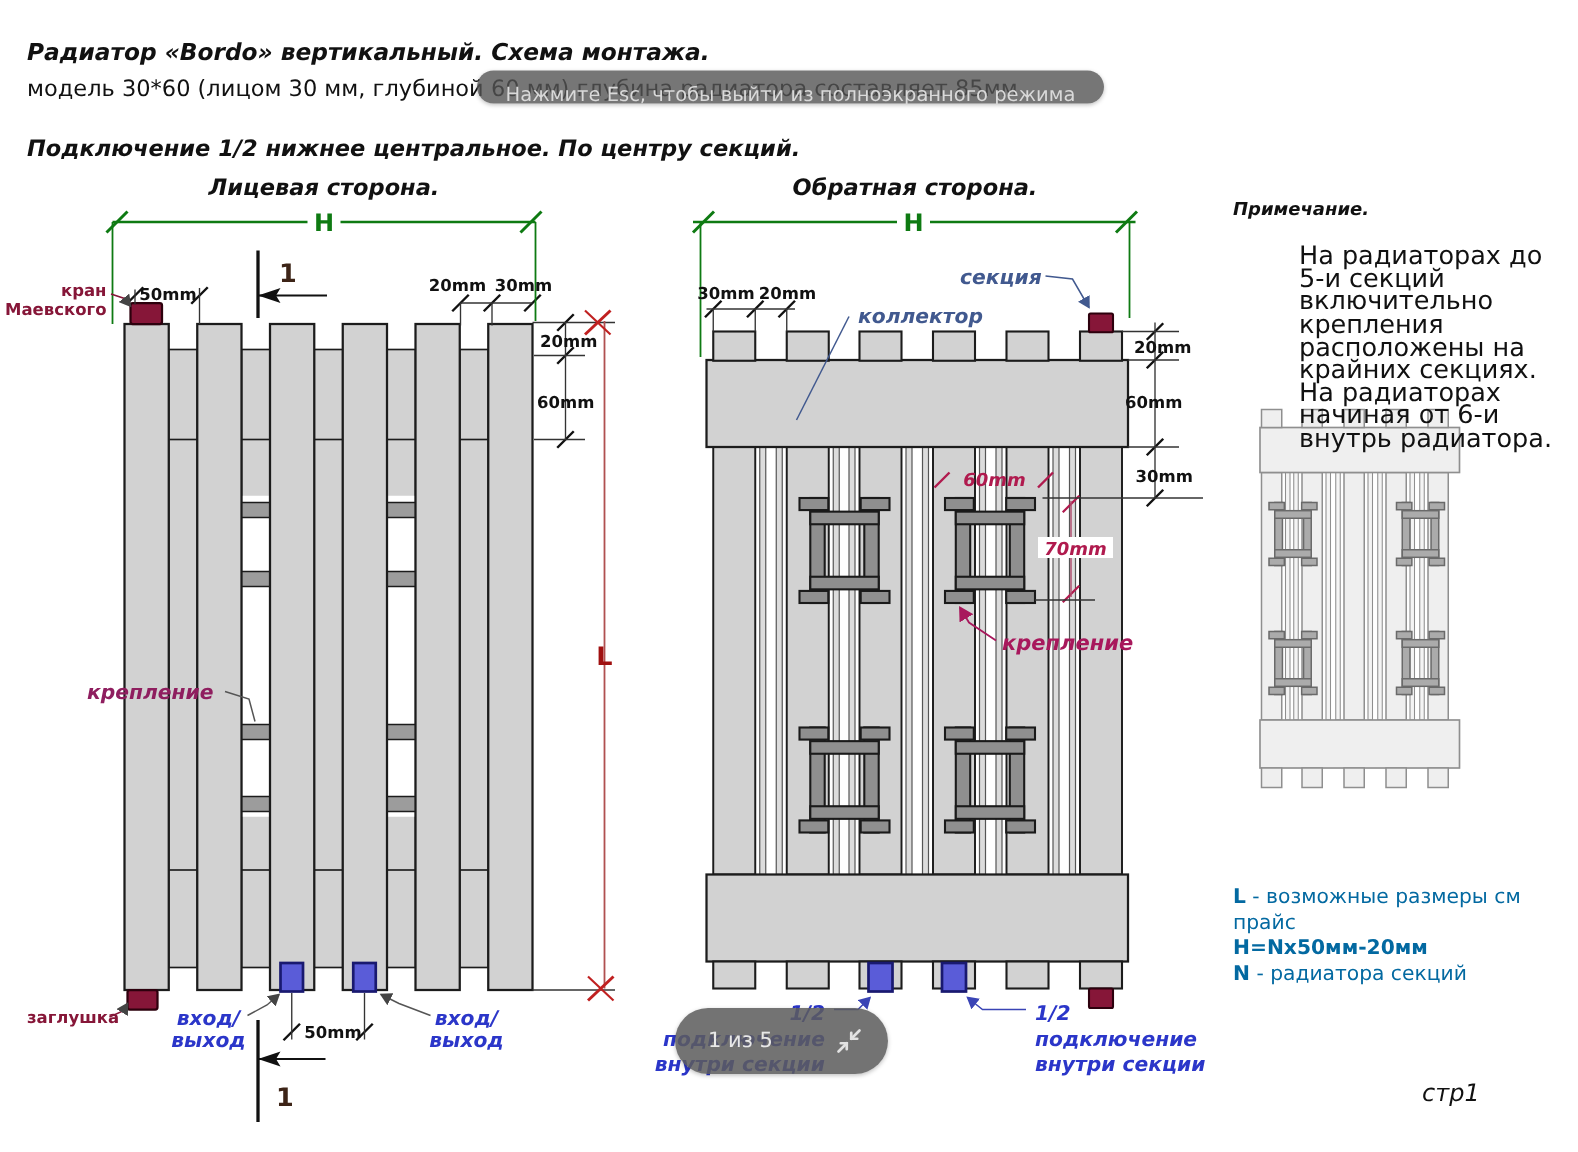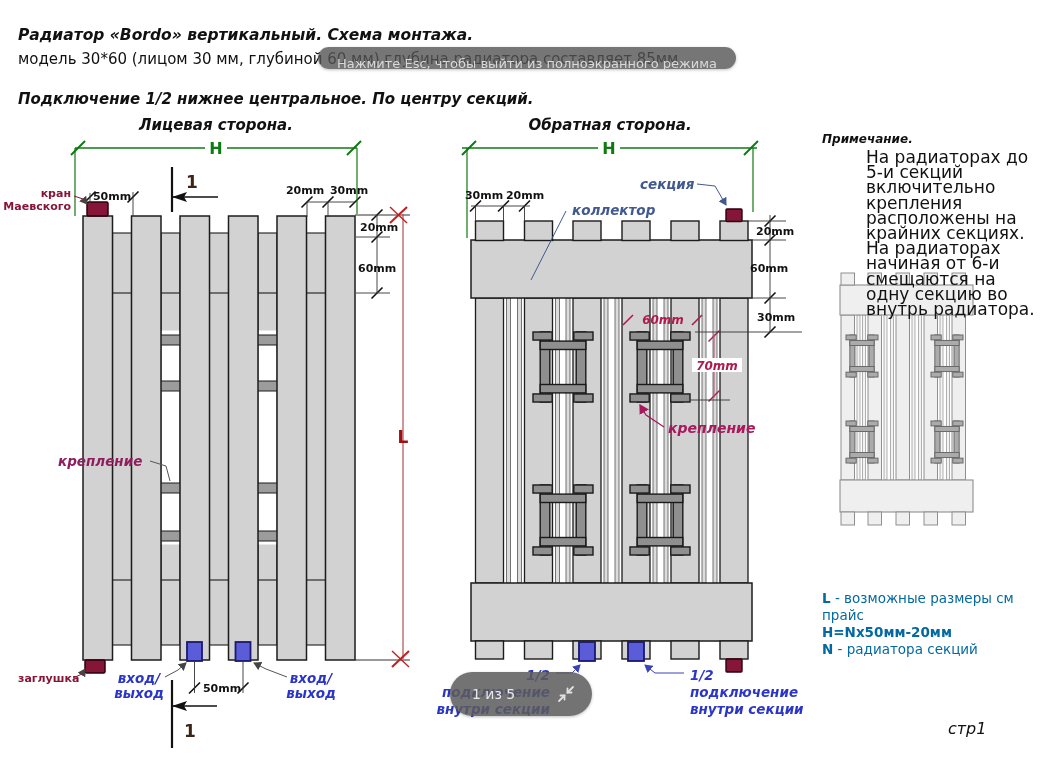--- a/index.html
+++ b/index.html
@@ -19,21 +19,21 @@
     line-height:34px;text-align:center;white-space:nowrap;box-shadow:0 1px 3px rgba(0,0,0,.25);
   }
   #page-pill{
     left:450px;top:672px;width:142px;height:44px;border-radius:22px;
     background:rgba(92,92,92,0.86);color:#e8e8e8;font-size:14px;
     display:flex;align-items:center;justify-content:space-between;
     padding:0 16px 0 22px;box-sizing:border-box;box-shadow:0 1px 3px rgba(0,0,0,.25);
   }
   
   #note-block{left:822px;top:132px;width:218px;color:#111;}
-  #note-title{font-size:12px;font-weight:bold;font-style:italic;margin-bottom:4px;}
+  #note-title{font-size:12px;font-weight:bold;font-style:italic;margin-bottom:18px;}
   .note-line{font-size:17px;line-height:15.2px;margin-left:44px;}
   #legend-block{left:822px;top:590px;width:218px;color:#0369a1;font-size:13.5px;line-height:17px;}
   #legend-formula{font-weight:bold;}
   #page-number{left:948px;top:719px;font-size:16px;font-style:italic;color:#111;}
   svg text{font-family:"DejaVu Sans","Liberation Sans",sans-serif;}
 </style>
 </head>
 <body>
 
 <svg id="diagram" class="abs" style="left:0;top:0" width="1052" height="768" viewBox="0 0 1052 768">
@@ -378,21 +378,20 @@
 <div class="abs" id="title-line1">Радиатор «Bordo» вертикальный. Схема монтажа.</div>
 <div class="abs" id="title-line2">модель 30*60 (лицом 30 мм, глубиной 60 мм) глубина радиатора составляет 85мм</div>
 <div class="abs" id="title-line3">Подключение 1/2 нижнее центральное. По центру секций.</div>
 
 <div class="abs" id="note-block">
   <div id="note-title">Примечание.</div>
   <div class="note-line">На радиаторах до 5-и секций</div>
   <div class="note-line">включительно крепления</div>
   <div class="note-line">расположены на крайних секциях.</div>
   <div class="note-line">На радиаторах начиная от 6-и</div>
-  <div class="note-line">смещаются на одну секцию во</div>
   <div class="note-line">внутрь радиатора.</div>
 </div>
 
 <div class="abs" id="legend-block">
   <div><b>L</b><span> - возможные размеры см прайс</span></div>
   <div id="legend-formula">H=Nx50мм-20мм</div>
   <div><b>N</b><span> - радиатора секций</span></div>
 </div>
 
 <div class="abs" id="page-number">стр1</div>

